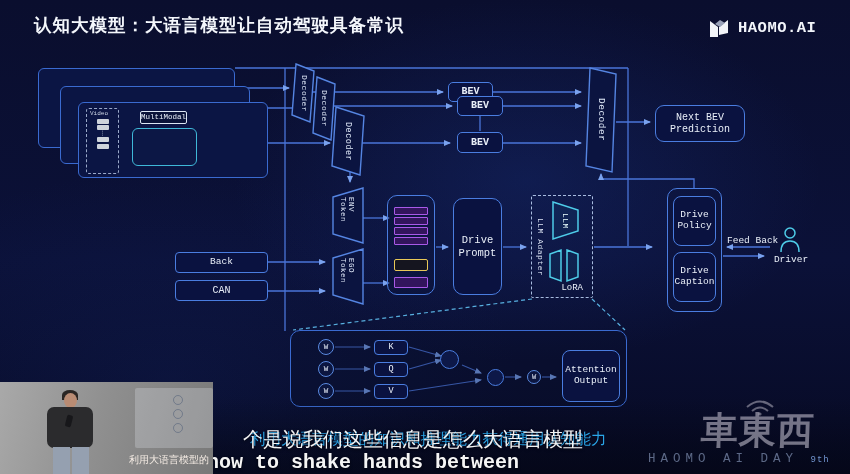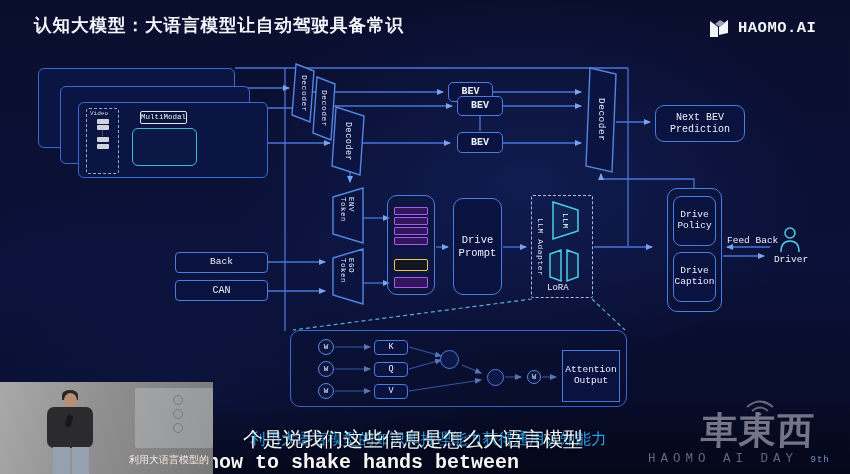--- a/index.html
+++ b/index.html
@@ -189,40 +189,40 @@
     </div>
     <div style="position:absolute;left:6px;top:63px;width:34px;height:12px;border:1.6px solid #e8c858;background:#15151f;border-radius:2px;box-sizing:border-box;"></div>
     <div style="position:absolute;left:6px;top:81px;width:34px;height:11px;border:1px solid #a85ae8;background:#32155c;border-radius:1px;box-sizing:border-box;"></div>
   </div>
 
   <div class="box" style="left:453px;top:198px;width:49px;height:97px;border-radius:10px;font-size:10.5px;z-index:2;padding:0 0;">Drive Prompt</div>
 
   <div class="abs" style="left:531px;top:195px;width:62px;height:103px;border:1.3px dashed #a8bce0;border-radius:2px;z-index:2;box-sizing:border-box;"></div>
   <div class="vtext" style="left:534px;top:202px;width:12px;height:90px;font-size:8px;color:#dce4f4;z-index:3">LLM Adapter</div>
   <div class="vtext" style="left:559px;top:207px;width:12px;height:28px;font-size:8px;color:#eaffff;z-index:3">LLM</div>
-  <div class="abs" style="left:547px;top:283px;width:36px;text-align:left;font-size:9px;color:#eef4fc;z-index:3">LoRA</div>
+  <div class="abs" style="left:547px;top:283px;width:36px;text-align:right;font-size:9px;color:#eef4fc;z-index:3">LoRA</div>
 
   <div class="abs" style="left:667px;top:188px;width:55px;height:124px;border:1.3px solid #4a7de0;border-radius:10px;background:rgba(12,20,60,.3);z-index:2;box-sizing:border-box;"></div>
   <div class="box" style="left:673px;top:196px;width:43px;height:50px;border-radius:8px;font-size:9.5px;z-index:3;padding:0 3px;">Drive Policy</div>
   <div class="box" style="left:673px;top:252px;width:43px;height:50px;border-radius:8px;font-size:9.5px;z-index:3;padding:0 3px;">Drive Caption</div>
 
   <div class="abs" style="left:727px;top:235px;font-size:9.5px;color:#e9eff8;z-index:3">Feed Back</div>
   <div class="abs" style="left:772px;top:254px;width:38px;text-align:center;font-size:9.5px;color:#e9eff8;z-index:3">Driver</div>
 
   <div class="abs" style="left:290px;top:330px;width:337px;height:77px;border:1.4px solid #3a6ad0;border-radius:10px;background:rgba(10,16,48,.3);z-index:2;box-sizing:border-box;"></div>
   <div class="circ" style="left:318px;top:339px;width:16px;height:16px;font-size:7.5px;z-index:3">W</div>
   <div class="circ" style="left:318px;top:361px;width:16px;height:16px;font-size:7.5px;z-index:3">W</div>
   <div class="circ" style="left:318px;top:383px;width:16px;height:16px;font-size:7.5px;z-index:3">W</div>
   <div class="box" style="left:374px;top:340px;width:34px;height:15px;font-size:8.5px;z-index:3">K</div>
   <div class="box" style="left:374px;top:362px;width:34px;height:15px;font-size:8.5px;z-index:3">Q</div>
   <div class="box" style="left:374px;top:384px;width:34px;height:15px;font-size:8.5px;z-index:3">V</div>
   <div class="circ" style="left:440px;top:350px;width:19px;height:19px;border-color:#4a7de0;background:#0d1848;z-index:3"></div>
   <div class="circ" style="left:487px;top:369px;width:17px;height:17px;border-color:#4a7de0;background:#0d1848;z-index:3"></div>
   <div class="circ" style="left:527px;top:370px;width:14px;height:14px;font-size:7px;z-index:3">W</div>
-  <div class="box" style="left:562px;top:350px;width:58px;height:52px;border-radius:0;font-size:9.5px;z-index:3;padding:0 6px;">Attention Output</div>
+  <div class="box" style="left:562px;top:350px;width:58px;height:52px;border-radius:8px;font-size:9.5px;z-index:3;padding:0 6px;">Attention Output</div>
 
   <div class="fade"></div>
 
   <div class="capcyan">利用大语言模型的知识和推理能力获得通用认知能力</div>
   <div class="capzh">个是说我们这些信息是怎么大语言模型</div>
   <div class="capen">how to shake hands between</div>
 
   <div id="wm">車東西</div>
   <div id="event">
     <span>HAOMO AI DAY</span>

